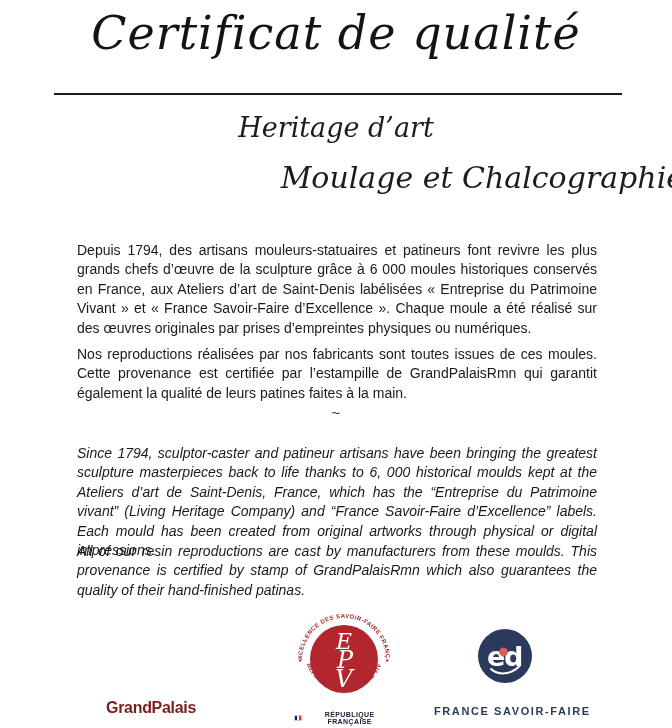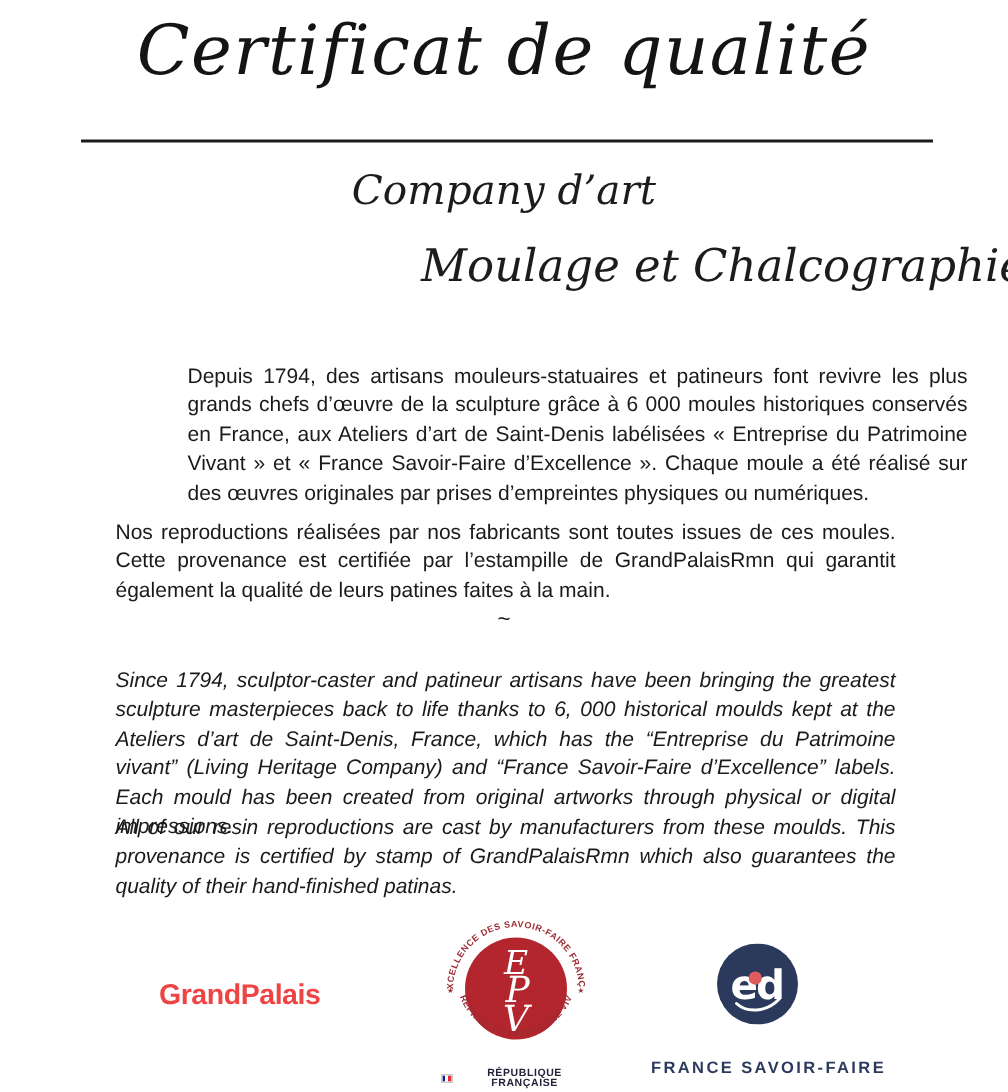--- a/index.html
+++ b/index.html
@@ -17,30 +17,30 @@
   }
   .rule1 { position:absolute; top:93px; left:54px; width:568px; border-top:2px solid #1c1c1c; }
 
   .sub1 { position:absolute; top:112px; left:0; width:100%; text-align:center; font-size:27px; }
   .sub2 { position:absolute; top:160px; left:12px; width:100%; text-align:right; font-size:30px; }
 
   .para {
     position:absolute; left:77px; width:520px;
     font-size:14px; line-height:19.4px; text-align:justify; color:#1a1a1a;
   }
-  .fr1 { top:241px;margin-left:48px; }
+  .fr1 { top:241px; }
   .fr2 { top:345px; }
   .tilde { position:absolute; top:404px; left:0; width:100%; text-align:center; font-size:15px; }
   .en { font-style:italic; }
   .en1 { top:444px; }
   .en2 { top:542px; }
 
   
   .rmn { position:absolute; left:106px; top:655px; line-height:18px; white-space:nowrap; }
-  .rmn .l1 { font-size:19px; font-weight:bold; letter-spacing:-0.3px; color:#ef4444; }
+  .rmn .l1 { font-size:16px; font-weight:bold; letter-spacing:-0.3px; color:#7f1d1d;margin-top:44px; }
   .rmn .l2 { font-size:17.5px; font-weight:bold; letter-spacing:-0.3px; color:#141414; padding-left:17px; }
 
   .epv { position:absolute; left:294px; top:614px; width:100px; text-align:center; }
   .epv-caption {
     margin-top:1px; font-size:7px; font-weight:bold; letter-spacing:0.4px; color:#22223a;
     display:flex; align-items:center; justify-content:center; gap:3px;
   }
   .flag { display:inline-block; width:9px; height:6px;
     background:linear-gradient(to right,#002395 0 33%,#ffffff 33% 66%,#ed2939 66% 100%);
     border:0.5px solid #ccc; }
@@ -51,21 +51,21 @@
   .gold-star { color:#c49a3f; font-size:17px; letter-spacing:0; vertical-align:-2px; }
 </style>
 </head>
 <body>
 
 <div class="page">
 
   <div class="title script">Certificat de qualité</div>
   <div class="rule1"></div>
 
-  <div class="sub1 script">Company d’art</div>
+  <div class="sub1 script">Heritage d’art</div>
   <div class="sub2 script">Moulage et Chalcographie</div>
 
   <p class="para fr1">Depuis 1794, des artisans mouleurs-statuaires et patineurs font revivre les plus grands chefs d’œuvre de la sculpture grâce à 6 000 moules historiques conservés en France, aux Ateliers d’art de Saint-Denis labélisées « Entreprise du Patrimoine Vivant » et « France Savoir-Faire d’Excellence ». Chaque moule a été réalisé sur des œuvres originales par prises d’empreintes physiques ou numériques.</p>
   <p class="para fr2">Nos reproductions réalisées par nos fabricants sont toutes issues de ces moules. Cette provenance est certifiée par l’estampille de GrandPalaisRmn qui garantit également la qualité de leurs patines faites à la main.</p>
 
   <div class="tilde">~</div>
 
   <p class="para en en1">Since 1794, sculptor-caster and patineur artisans have been bringing the greatest sculpture masterpieces back to life thanks to 6, 000 historical moulds kept at the Ateliers d’art de Saint-Denis, France, which has the “Entreprise du Patrimoine vivant” (Living Heritage Company) and “France Savoir-Faire d’Excellence” labels. Each mould has been created from original artworks through physical or digital impressions.</p>
   <p class="para en en2">All of our resin reproductions are cast by manufacturers from these moulds. This provenance is certified by stamp of GrandPalaisRmn which also guarantees the quality of their hand-finished patinas.</p>
 

